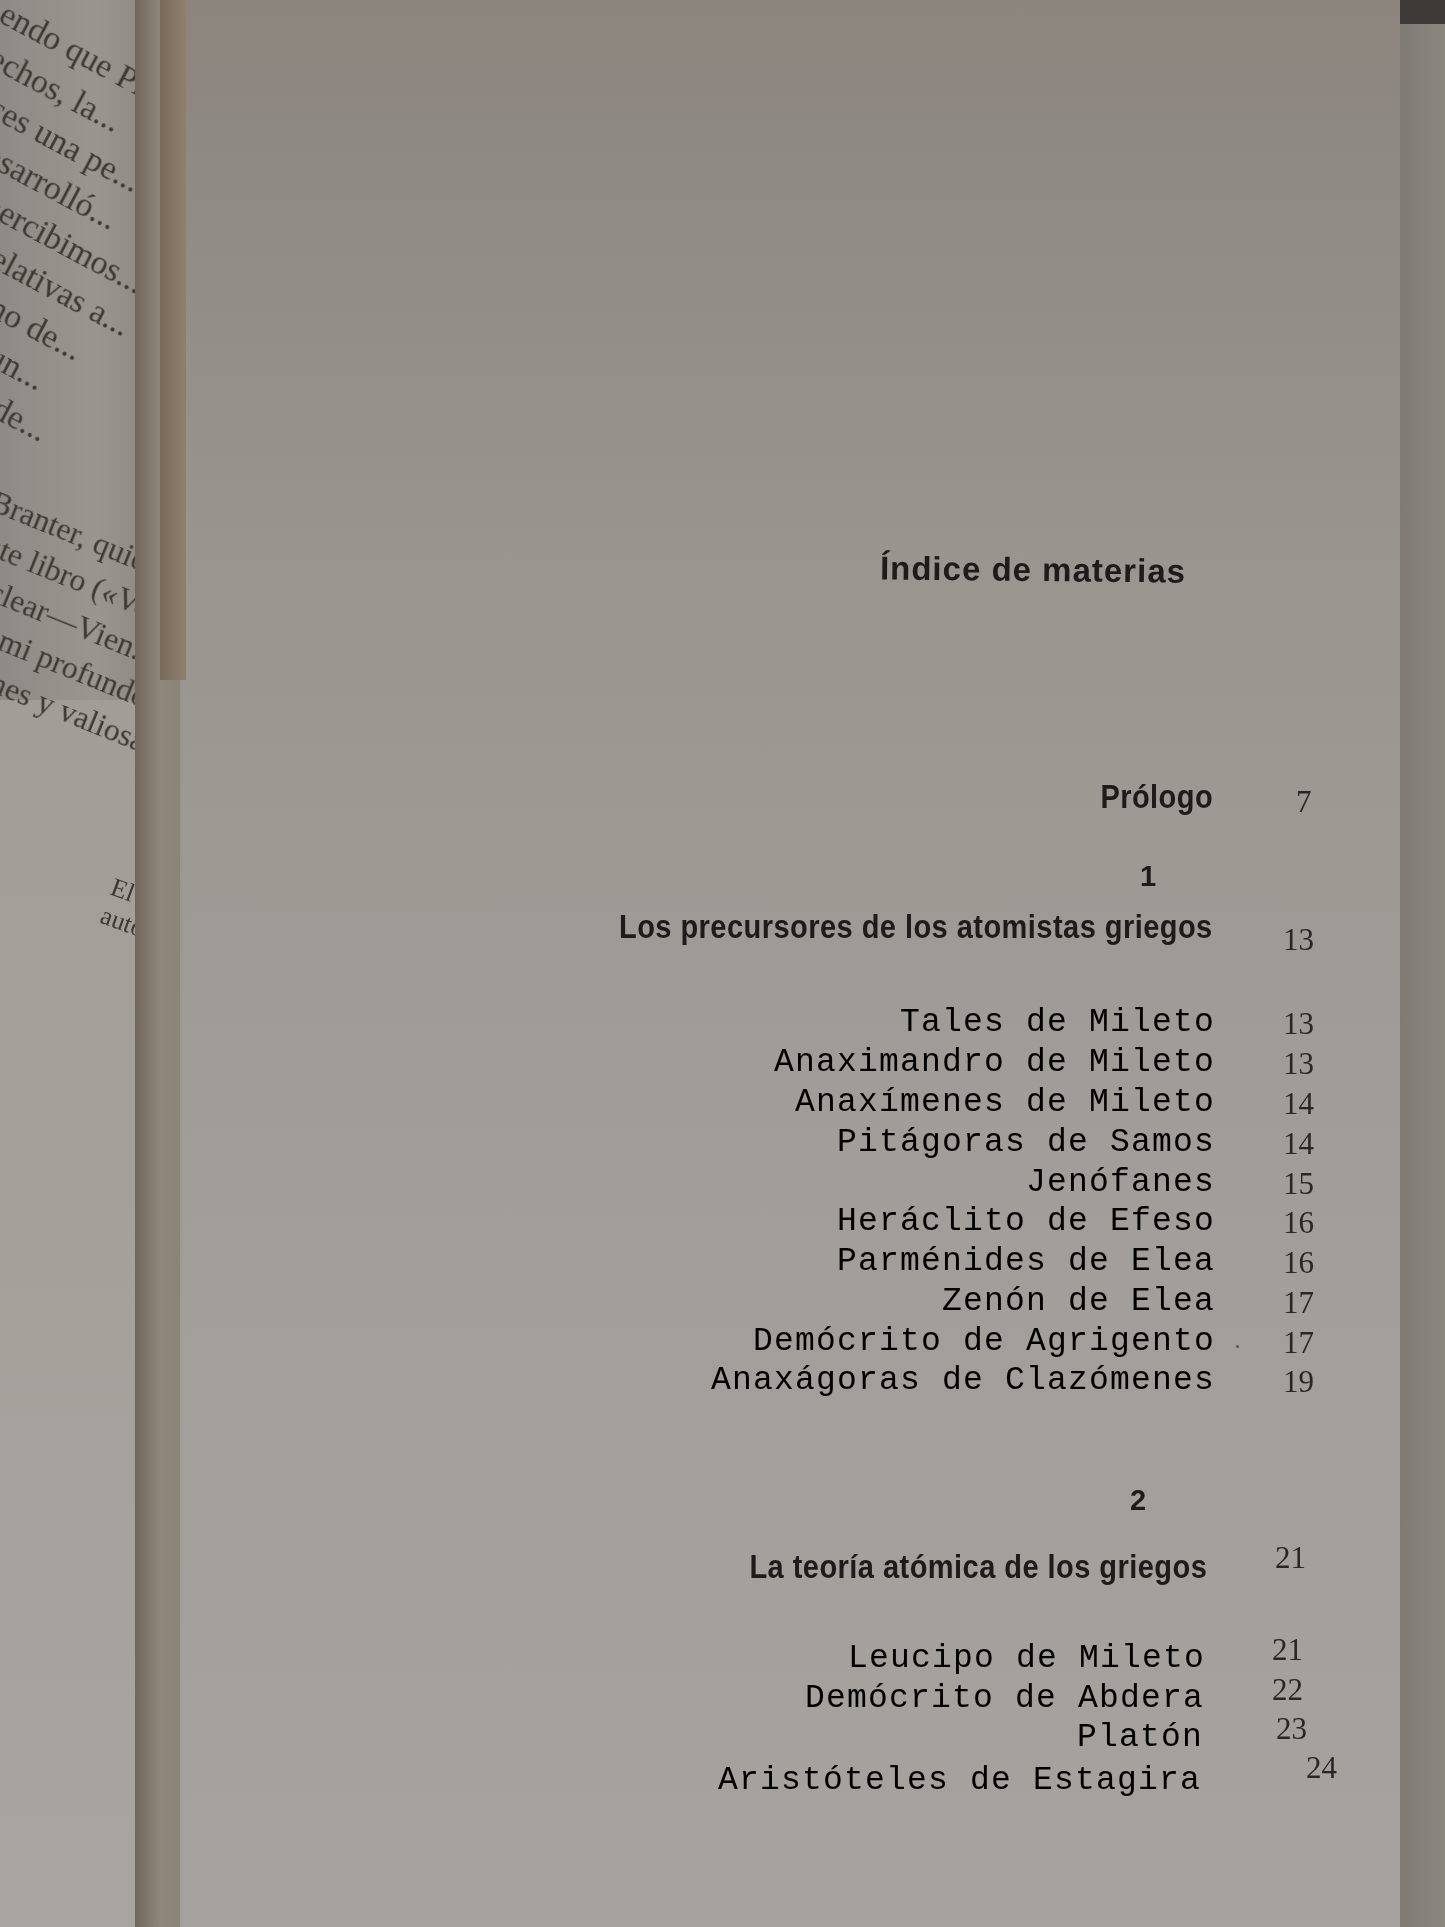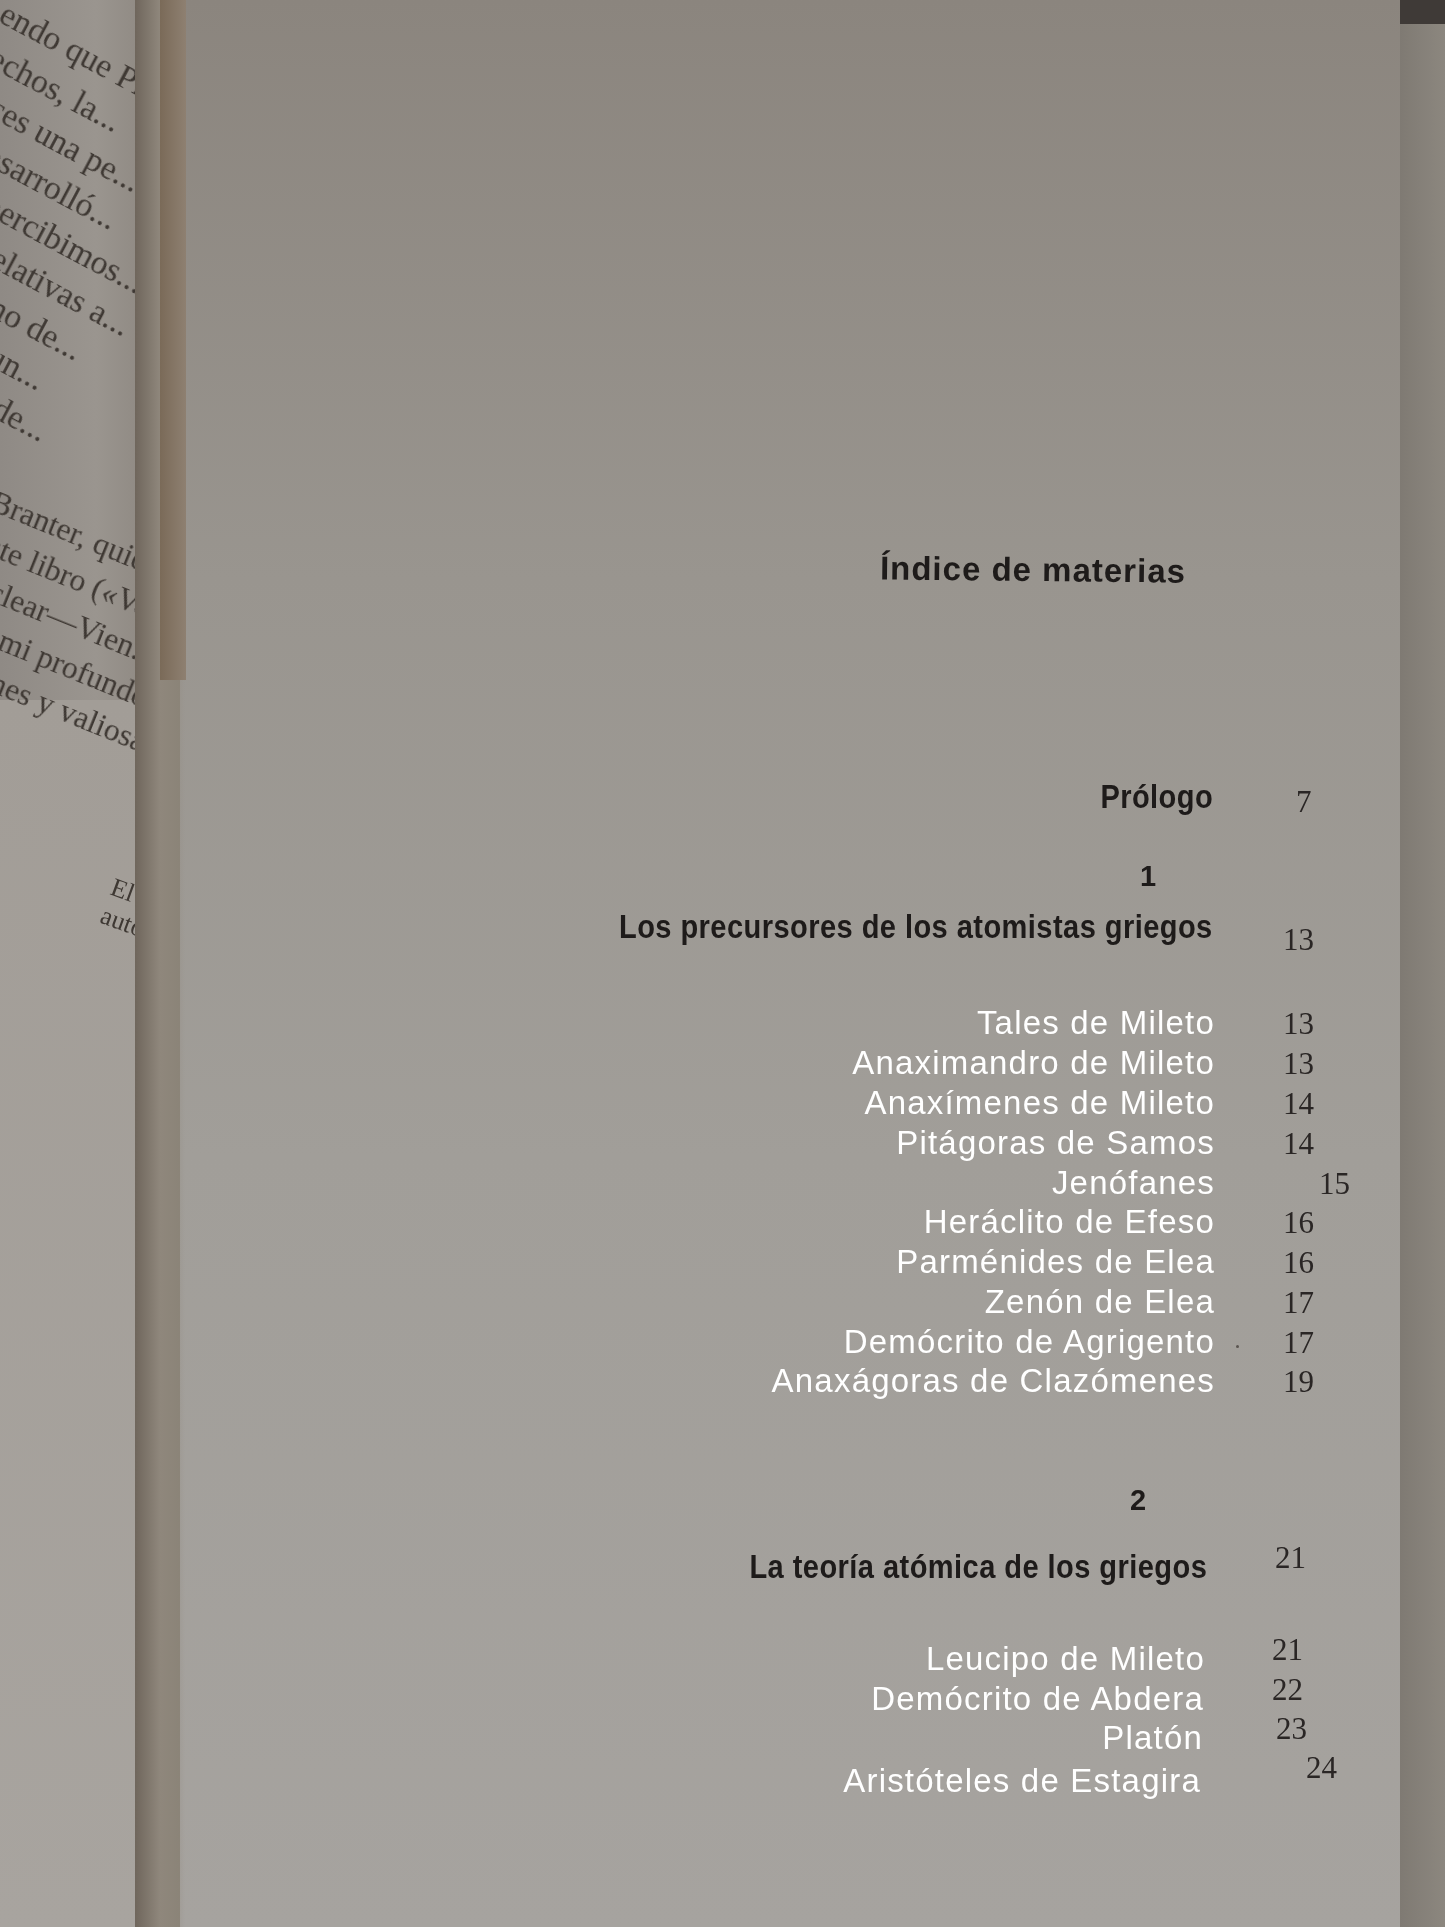--- a/index.html
+++ b/index.html
@@ -70,22 +70,22 @@
   }
   .chapter-num {
     position: absolute; font-family: "Liberation Sans", sans-serif; font-weight: bold;
     font-size: 29px; color: #1e1b1a;
   }
   .page-num {
     position: absolute; font-family: "Liberation Serif", serif; font-size: 31px;
     color: #2a2625; width: 60px; text-align: left;
   }
   .entry {
-    position: absolute; right: 230px; font-family: Liberation Sans, sans-serif;
-    font-size: 33px; color: #ffffff; letter-spacing: 1.2px; white-space: nowrap;
+    position: absolute; right: 230px; font-family: Liberation Mono, monospace;
+    font-size: 33px; color: #000000; letter-spacing: 1.2px; white-space: nowrap;
     text-align: right;
   }
   .stray-dot {
     position: absolute; left: 1236px; top: 1345px; width: 3px; height: 3px;
     background: #5a5550; border-radius: 50%;
   }
 </style>
 </head>
 <body>
 
@@ -137,21 +137,21 @@
 <div class="entry" style="top:1044px;">Anaximandro de Mileto</div>
 <div class="page-num" style="left:1283px; top:1046px;">13</div>
 
 <div class="entry" style="top:1084px;">Anaxímenes de Mileto</div>
 <div class="page-num" style="left:1283px; top:1086px;">14</div>
 
 <div class="entry" style="top:1124px;">Pitágoras de Samos</div>
 <div class="page-num" style="left:1283px; top:1126px;">14</div>
 
 <div class="entry" style="top:1164px;">Jenófanes</div>
-<div class="page-num" style="left:1283px; top:1166px;margin-left:36px;">15</div>
+<div class="page-num" style="left:1283px; top:1166px;">15</div>
 
 <div class="entry" style="top:1203px;">Heráclito de Efeso</div>
 <div class="page-num" style="left:1283px; top:1205px;">16</div>
 
 <div class="entry" style="top:1243px;">Parménides de Elea</div>
 <div class="page-num" style="left:1283px; top:1245px;">16</div>
 
 <div class="entry" style="top:1283px;">Zenón de Elea</div>
 <div class="page-num" style="left:1283px; top:1285px;">17</div>
 

